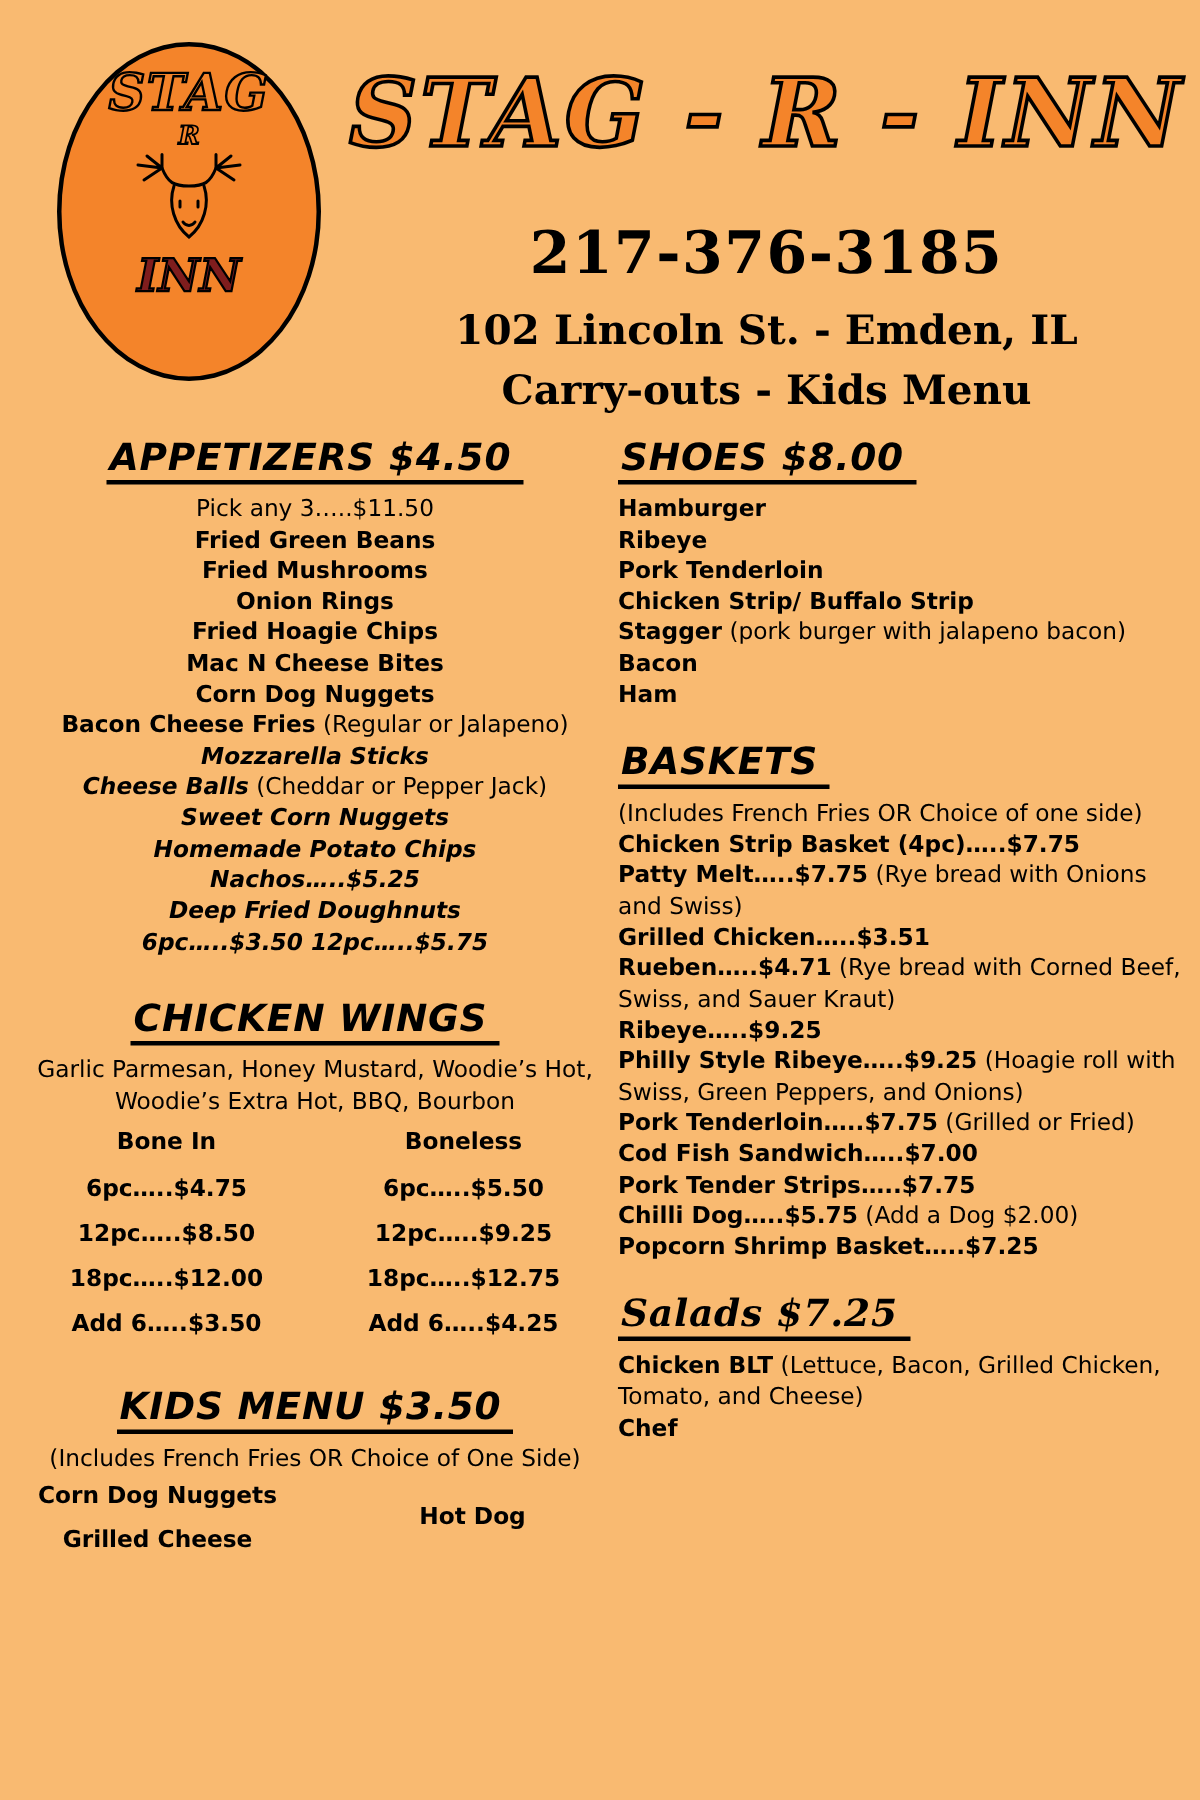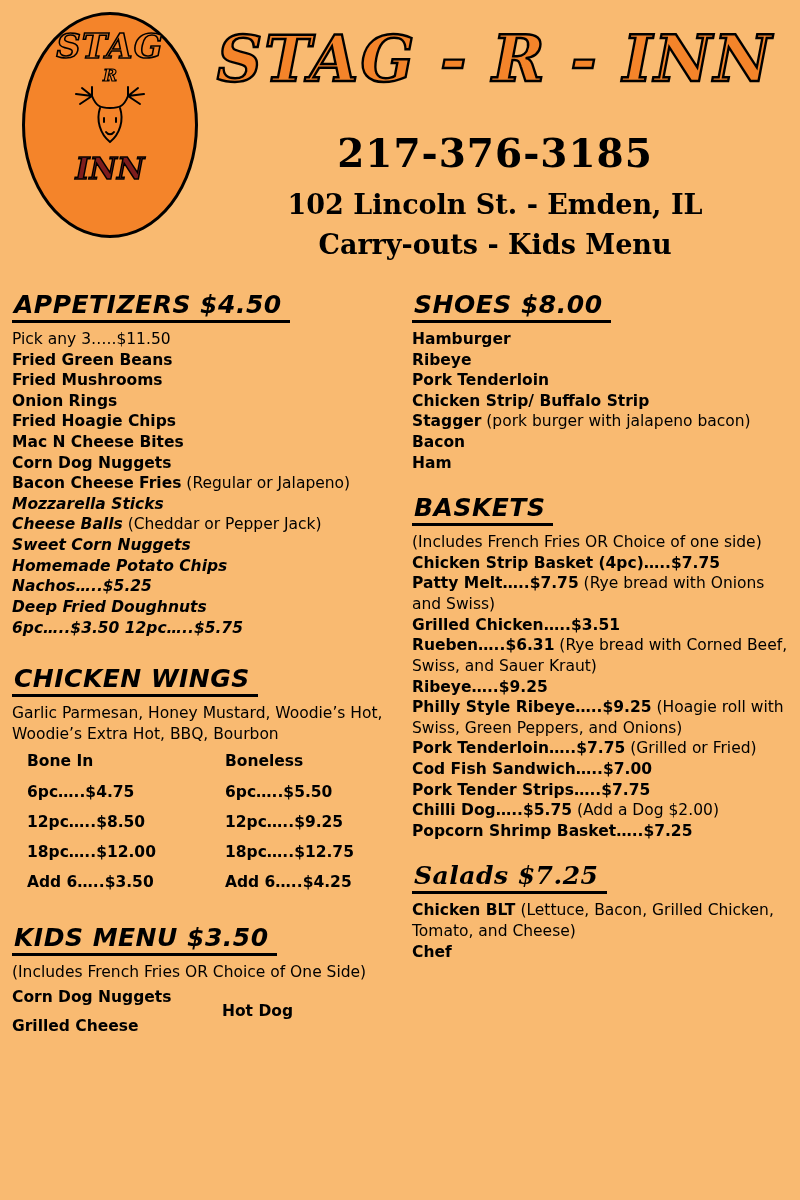--- a/index.html
+++ b/index.html
@@ -13,21 +13,21 @@
     background: #f9ba71;
     font-family: "DejaVu Sans", sans-serif;
     color: #000;
     overflow: hidden;
     position: relative;
   }
   .page {
     width: 800px;
     height: 1200px;
     position: relative;
-    padding: 0;
+    padding: 16px;
   }
 
   
   .header {
     position: relative;
     height: 278px;
   }
   .logo {
     position: absolute;
     left: 22px;
@@ -133,20 +133,21 @@
     position: absolute;
     top: 290px;
     left: 0;
     width: 800px;
   }
   .col-left {
     position: absolute;
     left: 12px;
     top: 0;
     width: 396px;
+    text-align: center;
   }
   .col-right {
     position: absolute;
     left: 412px;
     top: 0;
     width: 382px;
   }
 
   h2.sec {
     font-family: "DejaVu Sans", sans-serif;
@@ -170,21 +171,20 @@
     margin: 0;
   }
   .b { font-weight: bold; }
   .i { font-style: italic; font-weight: bold; }
   .n { font-weight: normal; }
 
   .two-col-wings {
     display: flex;
     width: 100%;
     margin-top: 2px;
-    margin-left: 15px;
   }
   .two-col-wings > div { width: 50%; }
   .two-col-wings .line { line-height: 1.95; font-weight: bold; }
 
   .kids-grid {
     display: flex;
     width: 100%;
   }
   .kids-grid > div { width: 50%; }
   .kids-grid .line { line-height: 1.85; font-weight: bold; }
@@ -295,21 +295,21 @@
         <p class="line b"><span>Bacon</span></p>
         <p class="line b"><span>Ham</span></p>
       </div>
 
       <div class="sec-wrap mt20">
         <h2 class="sec">BASKETS</h2>
         <p class="line n">(Includes French Fries OR Choice of one side)</p>
         <p class="line b"><span>Chicken Strip Basket (4pc)…..$7.75</span></p>
         <p class="line b"><span>Patty Melt…..$7.75</span><span class="n"> (Rye bread with Onions and Swiss)</span></p>
         <p class="line b"><span>Grilled Chicken…..$3.51</span></p>
-        <p class="line b"><span>Rueben…..$6.31</span><span class="n"> (Rye bread with Corned Beef, Swiss, and Sauer Kraut)</span></p>
+        <p class="line b"><span>Rueben…..$4.71</span><span class="n"> (Rye bread with Corned Beef, Swiss, and Sauer Kraut)</span></p>
         <p class="line b"><span>Ribeye…..$9.25</span></p>
         <p class="line b"><span>Philly Style Ribeye…..$9.25</span><span class="n"> (Hoagie roll with Swiss, Green Peppers, and Onions)</span></p>
         <p class="line b"><span>Pork Tenderloin…..$7.75</span><span class="n"> (Grilled or Fried)</span></p>
         <p class="line b"><span>Cod Fish Sandwich…..$7.00</span></p>
         <p class="line b"><span>Pork Tender Strips…..$7.75</span></p>
         <p class="line b"><span>Chilli Dog…..$5.75</span><span class="n"> (Add a Dog $2.00)</span></p>
         <p class="line b"><span>Popcorn Shrimp Basket…..$7.25</span></p>
       </div>
 
       <div class="sec-wrap mt20">

